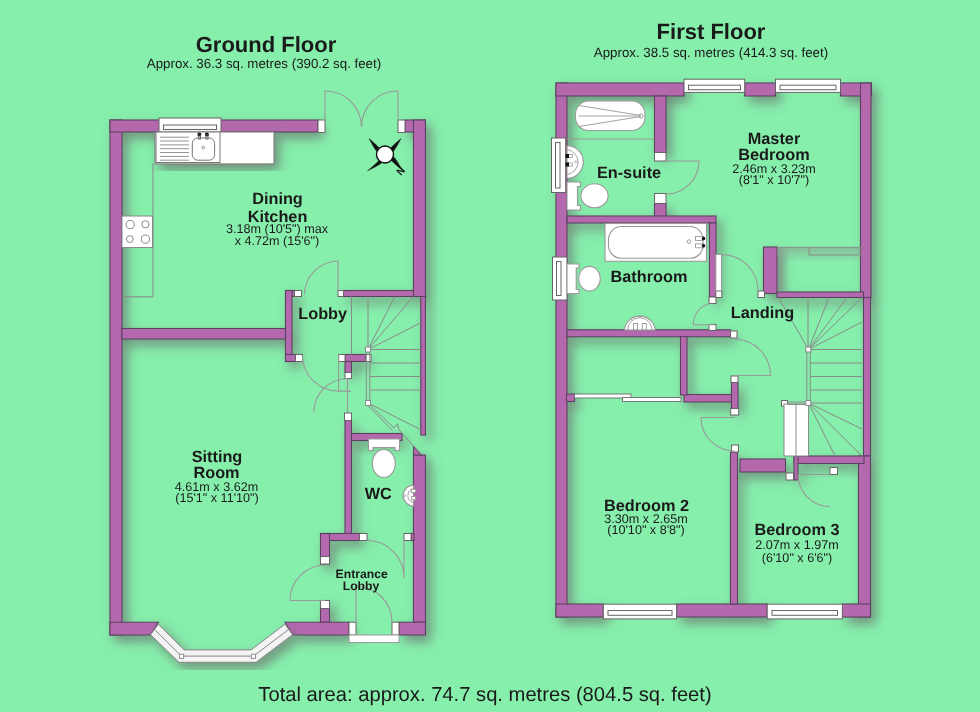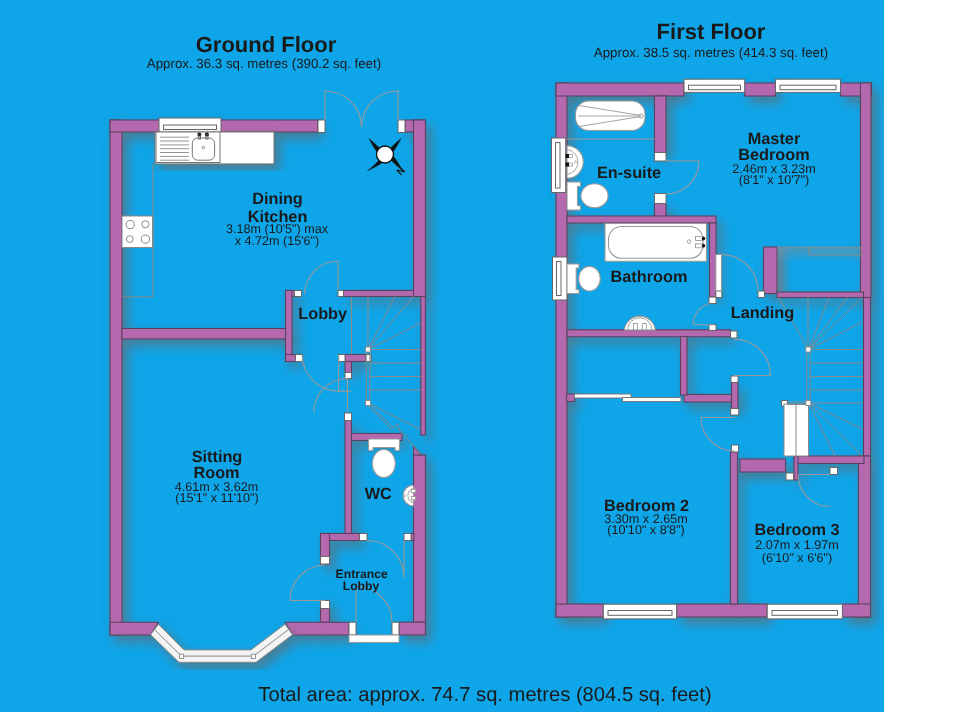--- a/index.html
+++ b/index.html
@@ -1,16 +1,16 @@
 <!DOCTYPE html>
 <html><head>
 <meta charset="utf-8">
 <style>
   html,body{margin:0;padding:0;background:#ffffff;}
-  #page{width:884px;height:712px;position:relative;background:#0ea5e9;overflow:hidden;text-align:center;}
+  #page{width:980px;height:712px;position:relative;background:#86efac;overflow:hidden;text-align:center;}
   svg{display:block;}
   text{font-family:"Liberation Sans",sans-serif;fill:#1a1a1a;text-rendering:geometricPrecision;}
   .title{font-size:22px;font-weight:bold;}
   .sub{font-size:13.3px;}
   .room{font-size:16.3px;font-weight:bold;}
   .dim{font-size:12.6px;}
   .small{font-size:12.2px;font-weight:bold;}
   .total{font-size:20.2px;}
 </style>
 </head>

